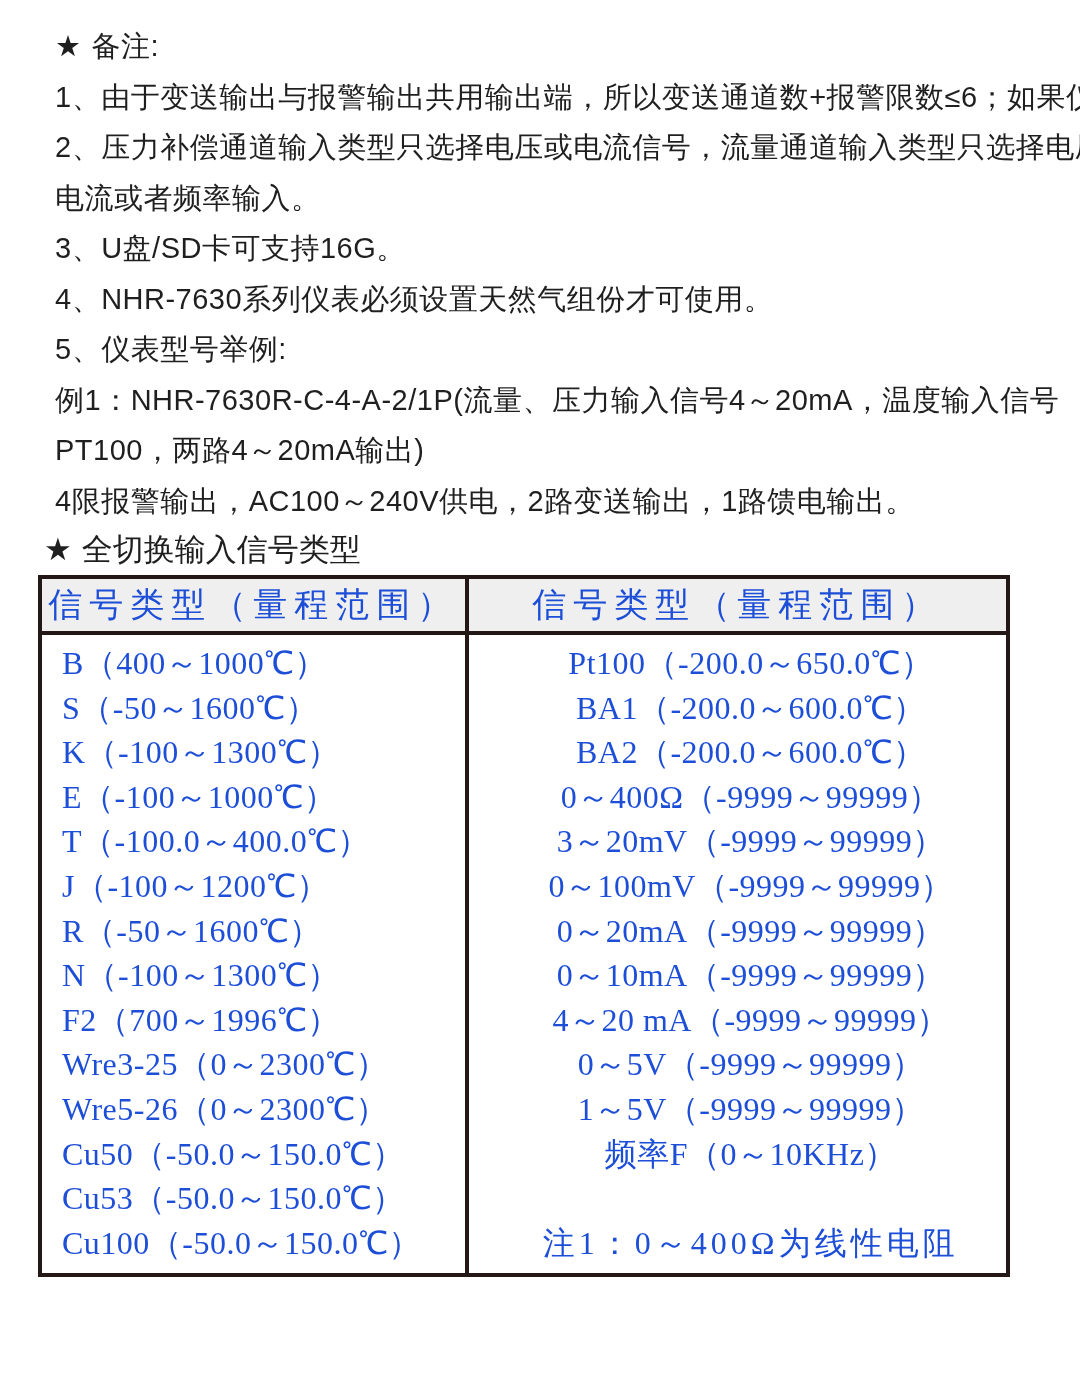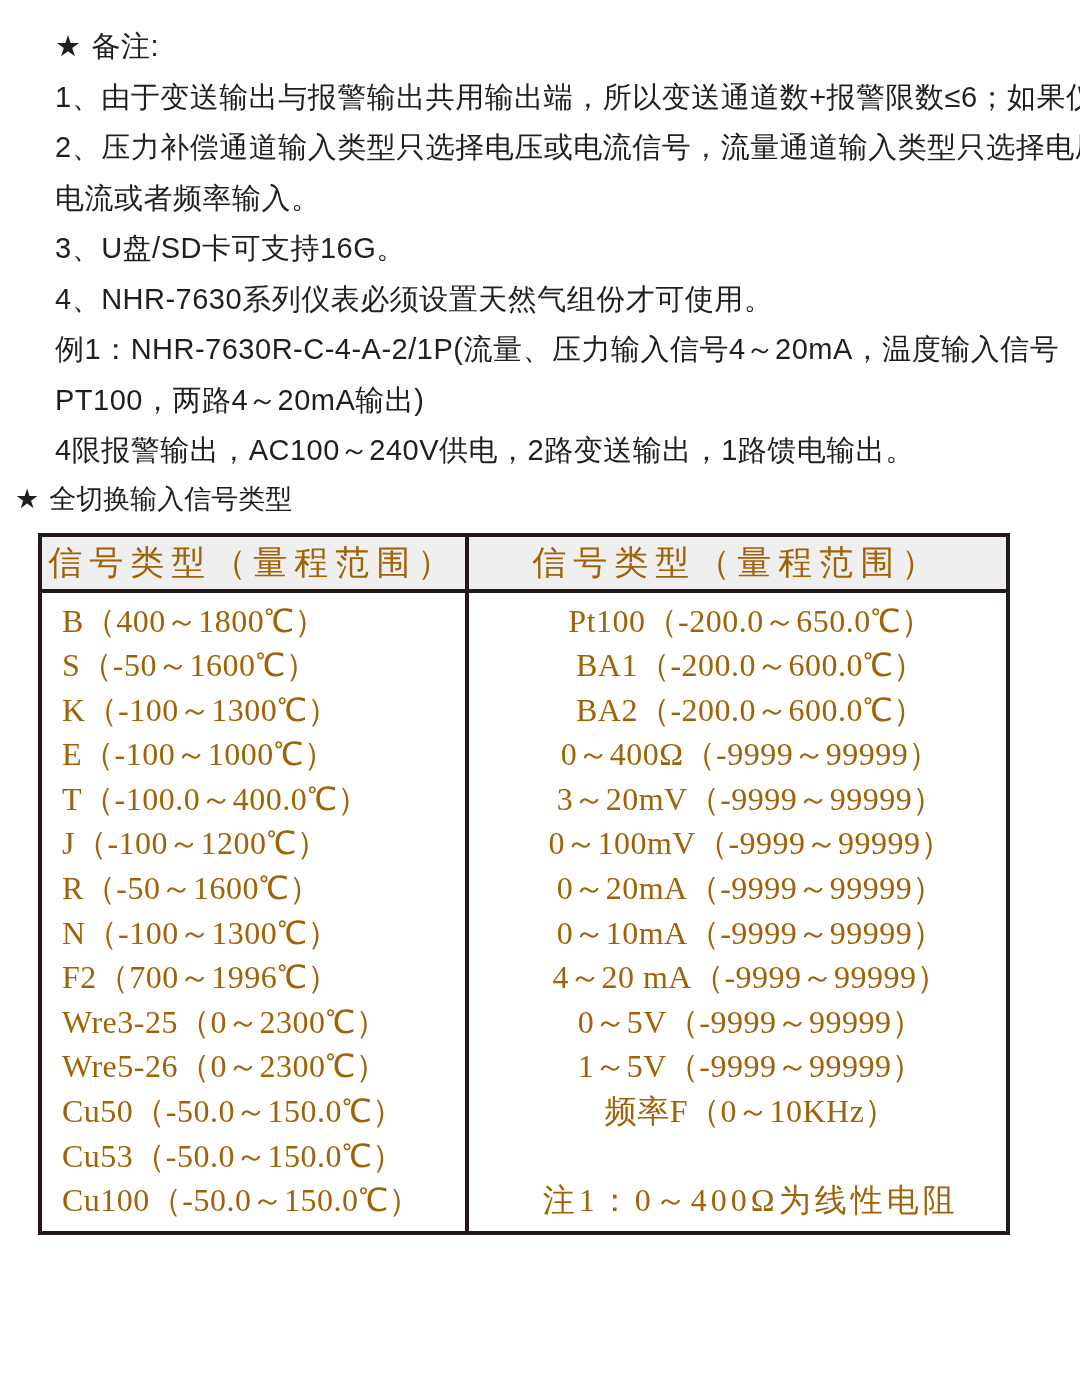--- a/index.html
+++ b/index.html
@@ -18,34 +18,34 @@
     font-size:29px;
     height:50.5px; line-height:50.5px;
     white-space:nowrap;
     letter-spacing:0.5px;
   }
   .notes-title { font-weight:normal; }
   .star { display:inline-block; margin-right:10px; font-style:normal; }
 
   
   .section-title-line {
-    margin-left:15px;
-    font-size:27px;
+    margin-left:44px;
+    font-size:31px;
     height:47px; line-height:47px;
     white-space:nowrap;
     font-family:Liberation Serif, serif;
   }
 
   
   .sig-table {
-    margin-left:38px; margin-top:10px;
+    margin-left:38px; margin-top:2px;
     width:972px;
     border-collapse:collapse;
     font-family:"Liberation Serif", serif;
-    color:#a16207;
+    color:#1d4ed8;
     table-layout:fixed;
   }
   .sig-table, .sig-table th, .sig-table td {
     border:4px solid #231815;
   }
   .sig-table th {
     background:#efefef;
     font-weight:normal;
     font-size:34px;
     letter-spacing:7px;
@@ -77,20 +77,21 @@
 
   <div class="notes">
     <div class="note-line notes-title">
       <span class="star">★</span><span>备注:</span>
     </div>
     <div class="note-line">1、由于变送输出与报警输出共用输出端，所以变送通道数+报警限数≤6；如果仪表</div>
     <div class="note-line">2、压力补偿通道输入类型只选择电压或电流信号，流量通道输入类型只选择电压、</div>
     <div class="note-line">电流或者频率输入。</div>
     <div class="note-line">3、U盘/SD卡可支持16G。</div>
     <div class="note-line">4、NHR-7630系列仪表必须设置天然气组份才可使用。</div>
+    <div class="note-line">5、仪表型号举例:</div>
     <div class="note-line">例1：NHR-7630R-C-4-A-2/1P(流量、压力输入信号4～20mA，温度输入信号</div>
     <div class="note-line">PT100，两路4～20mA输出)</div>
     <div class="note-line">4限报警输出，AC100～240V供电，2路变送输出，1路馈电输出。</div>
   </div>
 
   <div class="section-title-line">
     <span class="star">★</span><span>全切换输入信号类型</span>
   </div>
 
   <table class="sig-table">
@@ -100,21 +101,21 @@
     </colgroup>
     <thead>
       <tr>
         <th>信号类型（量程范围）</th>
         <th>信号类型（量程范围）</th>
       </tr>
     </thead>
     <tbody>
       <tr>
         <td class="cell-left">
-          <div class="trow">B（400～1800℃）</div>
+          <div class="trow">B（400～1000℃）</div>
           <div class="trow">S（-50～1600℃）</div>
           <div class="trow">K（-100～1300℃）</div>
           <div class="trow">E（-100～1000℃）</div>
           <div class="trow">T（-100.0～400.0℃）</div>
           <div class="trow">J（-100～1200℃）</div>
           <div class="trow">R（-50～1600℃）</div>
           <div class="trow">N（-100～1300℃）</div>
           <div class="trow">F2（700～1996℃）</div>
           <div class="trow">Wre3-25（0～2300℃）</div>
           <div class="trow">Wre5-26（0～2300℃）</div>

